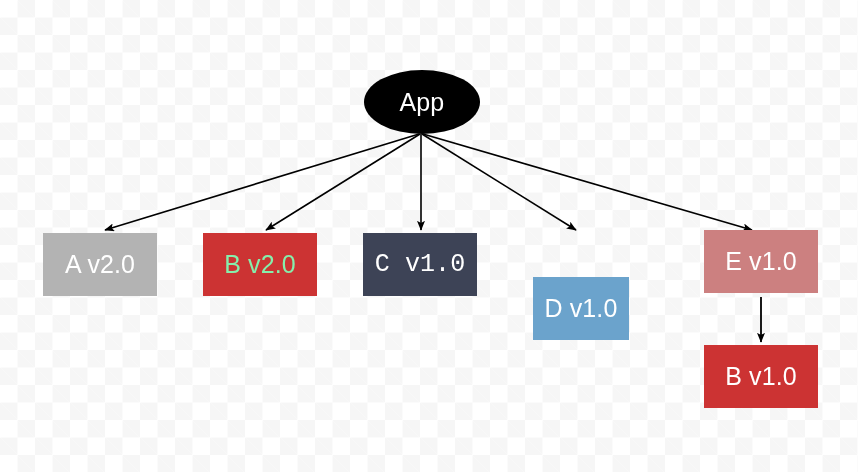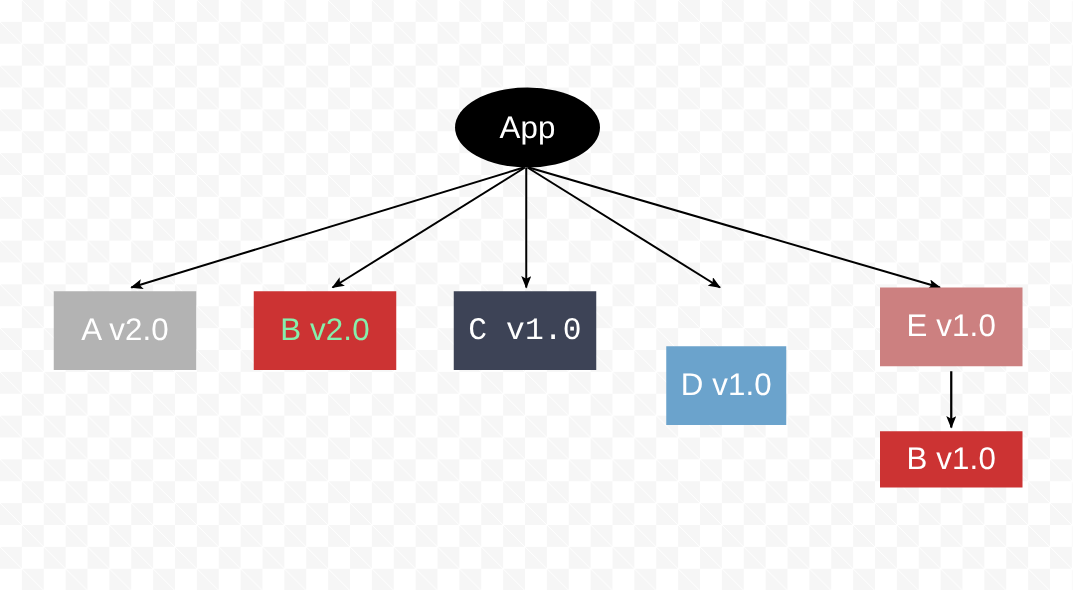--- a/index.html
+++ b/index.html
@@ -88,15 +88,15 @@
   <div class="node node-box" style="left: 43px; top: 233px; width: 114px; height: 63px; background: rgb(179, 179, 179); color: rgb(255, 255, 255);">A v2.0</div>
 
   <div class="node node-box" style="left: 203px; top: 233px; width: 114px; height: 63px; background: rgb(204, 51, 51); color: #86efac;">B v2.0</div>
 
   <div class="node node-box" style="left: 363px; top: 233px; width: 114px; height: 63px; background: rgb(61, 67, 86); color: rgb(255, 255, 255); font-family: Liberation Mono, monospace;">C v1.0</div>
 
   <div class="node node-box" style="left: 533px; top: 233px; width: 96px; height: 63px; background: rgb(107, 163, 204); color: rgb(255, 255, 255); margin-top: 44px;">D v1.0</div>
 
   <div class="node node-box" style="left: 704px; top: 230px; width: 114px; height: 63px; background: rgb(204, 128, 128); color: rgb(255, 255, 255);">E v1.0</div>
 
-  <div class="node node-box" style="left: 704px; top: 345px; width: 114px; height: 45px; background: rgb(204, 51, 51); color: rgb(255, 255, 255);">B v1.0</div>
+  <div class="node node-box" style="left: 704px; top: 345px; width: 114px; height: 63px; background: rgb(204, 51, 51); color: rgb(255, 255, 255);">B v1.0</div>
 
 </div>
 
 </body></html>

